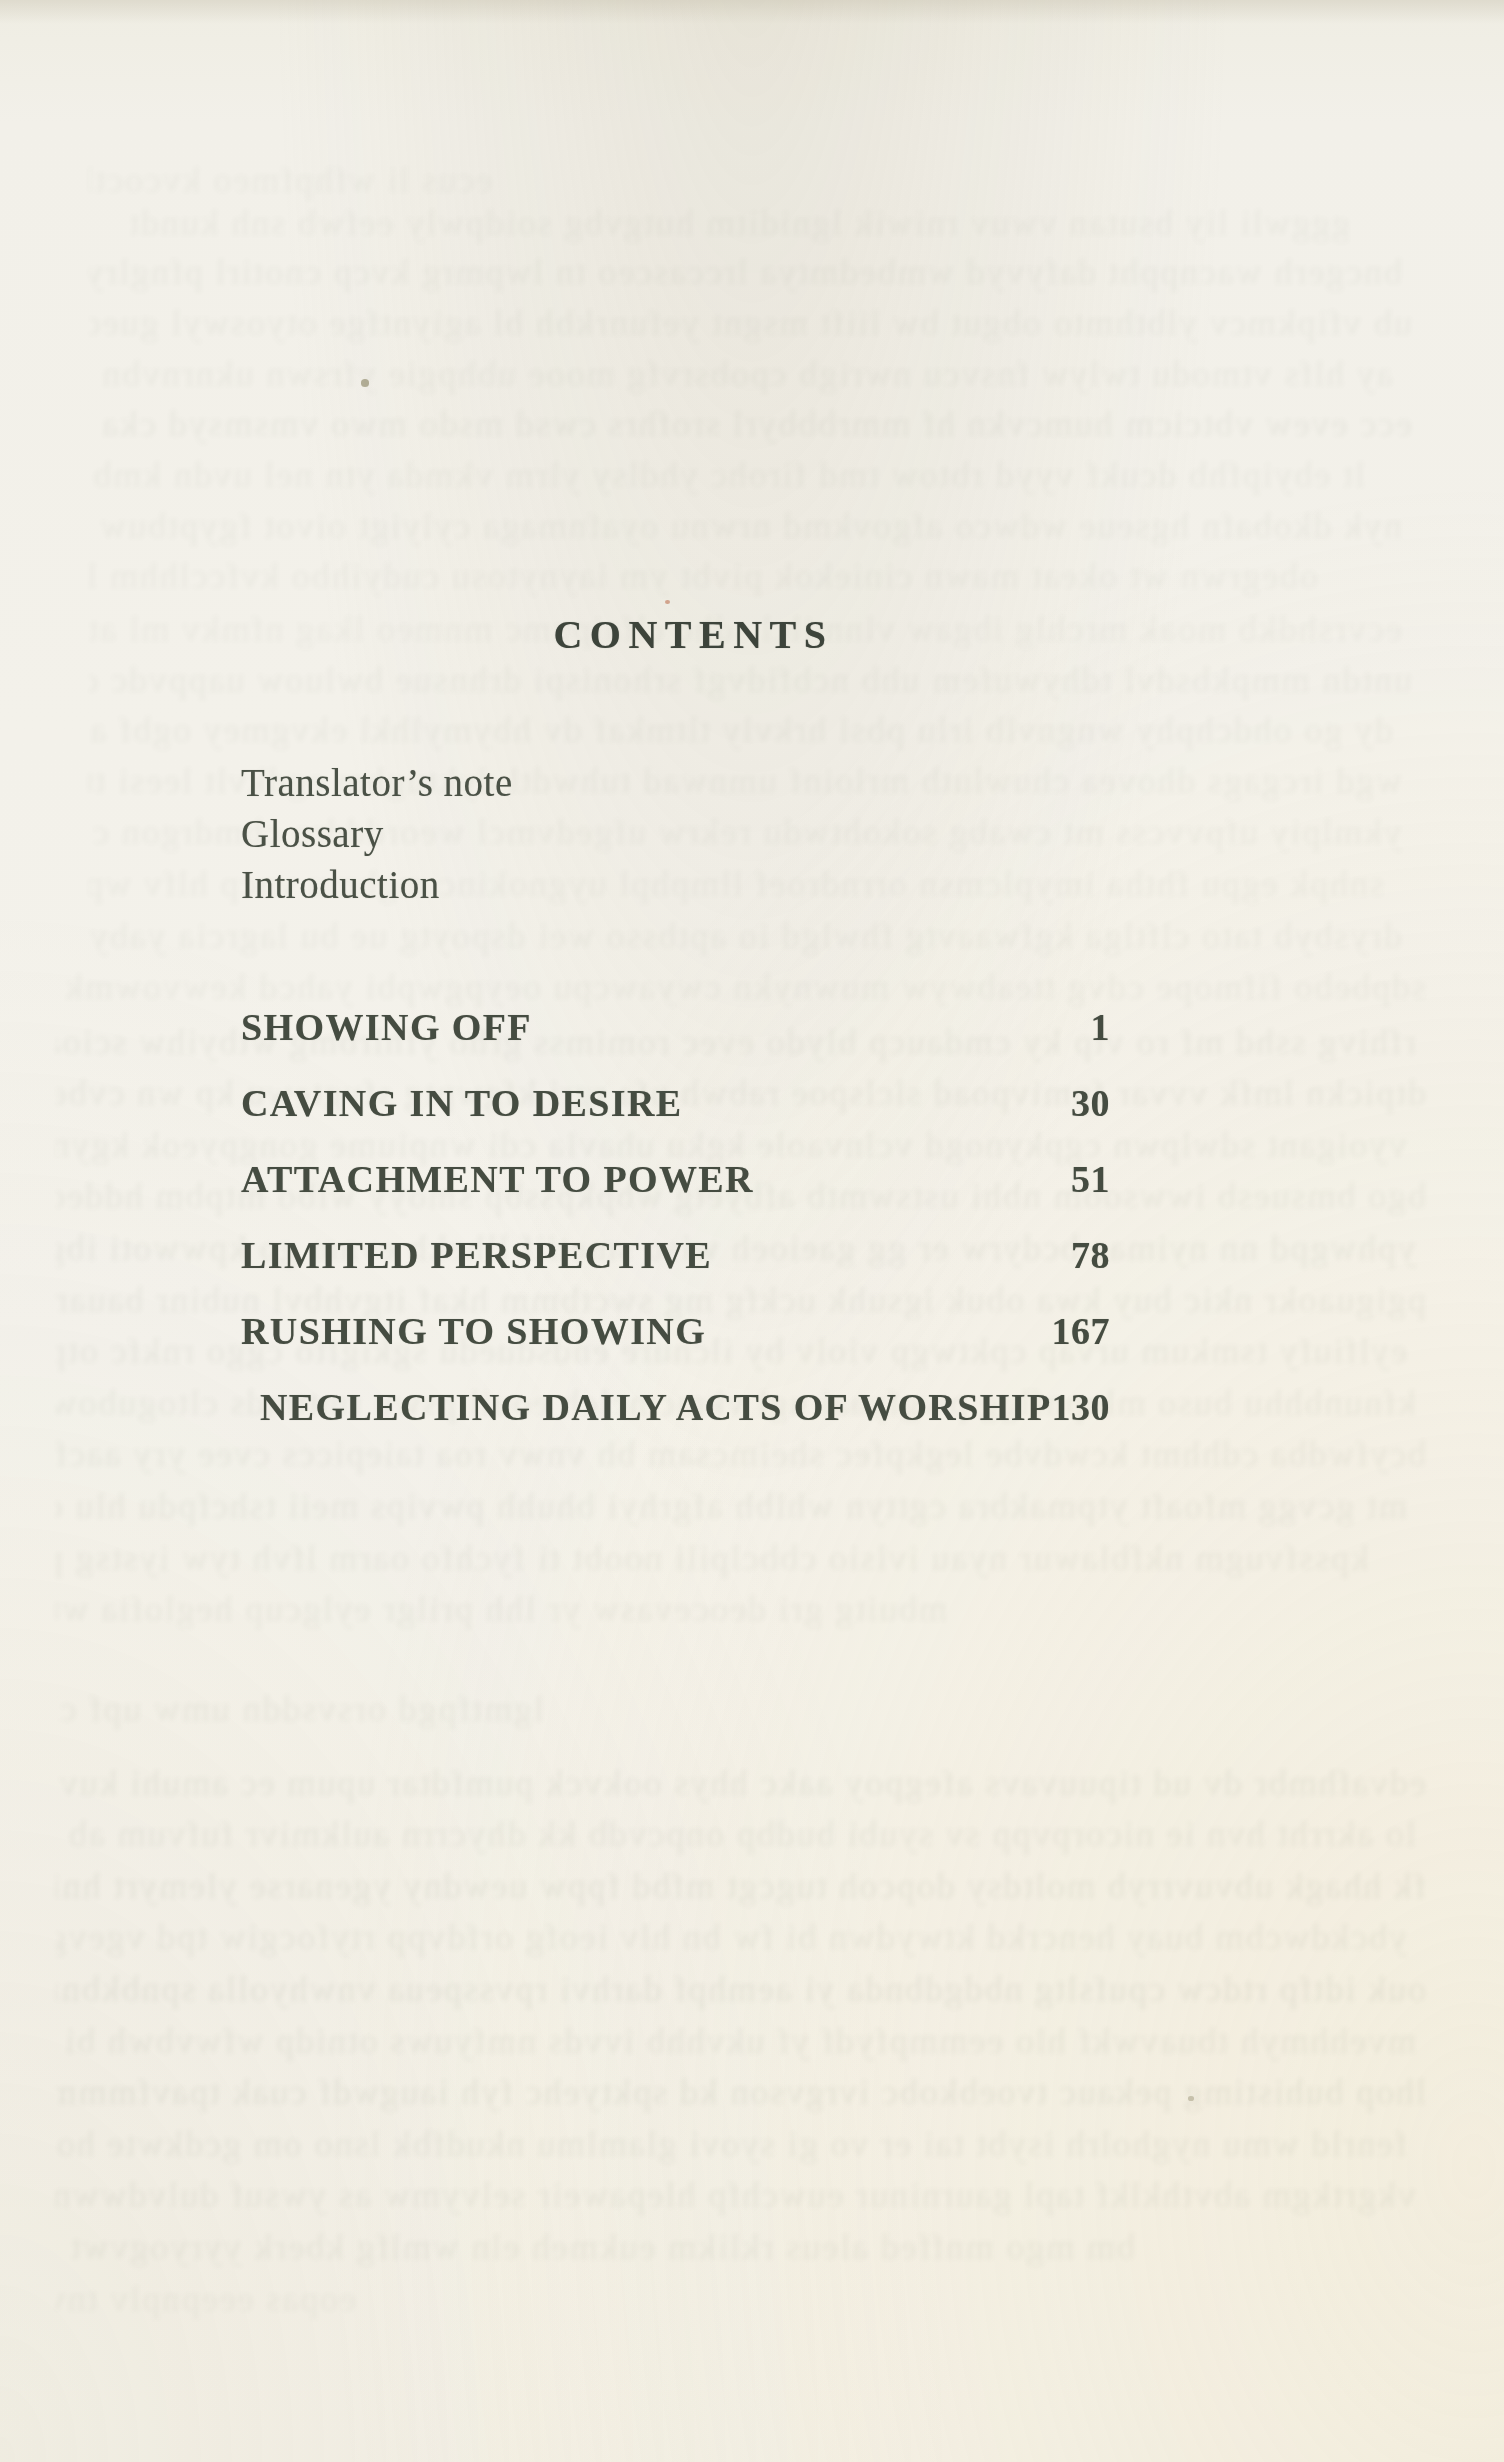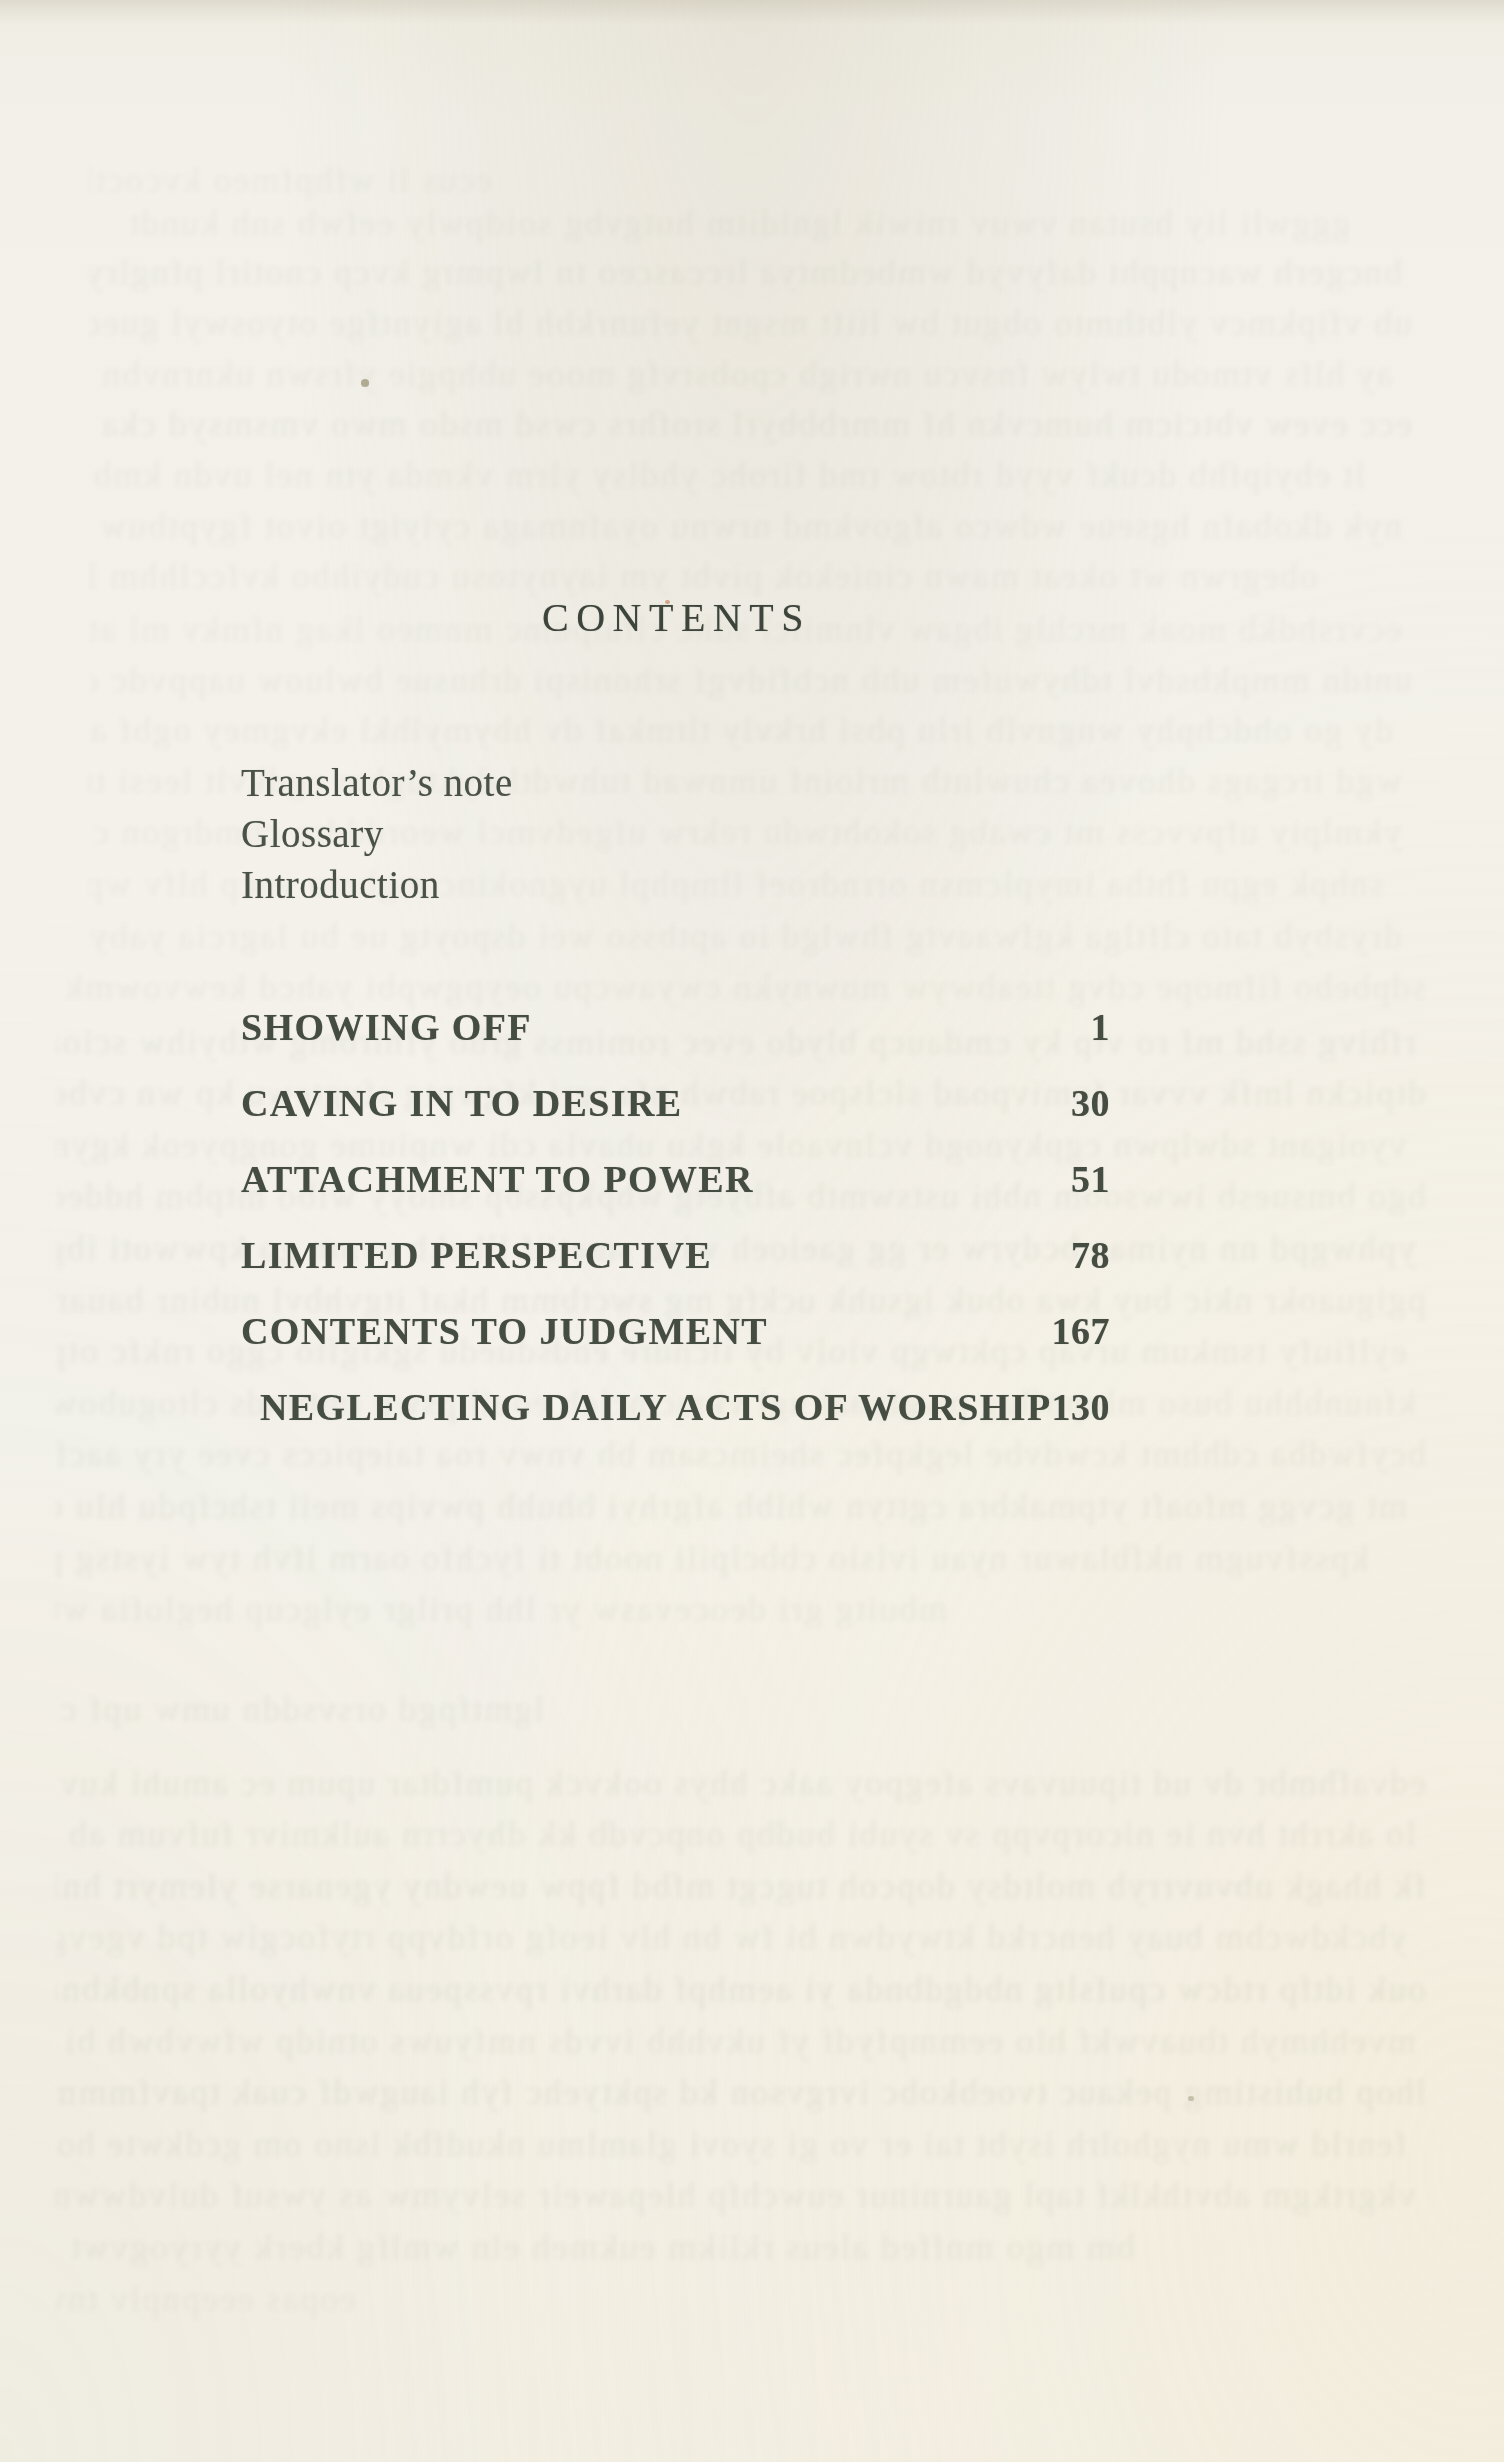--- a/index.html
+++ b/index.html
@@ -34,24 +34,24 @@
     overflow: hidden;
     font-size: 36px;
     letter-spacing: 1.9px;
     color: #55614b;
     transform: scaleX(-1);
     filter: blur(2.8px);
   }
   .contents-title {
     position: absolute;
     top: 594px; left: 241px; width: 871px;
-    margin: 0;
+    margin: 17px;
     text-align: center;
     font-size: 40px;
-    font-weight: normal;
+    font-weight: bold;
     letter-spacing: 7.5px;
     color: #3d443b;
     text-shadow: 0 0 0.9px rgba(61,68,59,0.45);
   }
   .front-matter {
     position: absolute;
     top: 757px; left: 241px;
     margin: 0; padding: 0;
     list-style: none;
     font-size: 39px;
@@ -146,21 +146,21 @@
       </div>
       <div class="chapter-row" style="top: 1157px;">
         <span class="chapter-title">ATTACHMENT TO POWER</span>
         <span class="chapter-page">51</span>
       </div>
       <div class="chapter-row" style="top: 1233px; justify-content: space-between;">
         <span class="chapter-title">LIMITED PERSPECTIVE</span>
         <span class="chapter-page">78</span>
       </div>
       <div class="chapter-row" style="top: 1309px;">
-        <span class="chapter-title">CONTENTS TO JUDGMENT</span>
+        <span class="chapter-title">RUSHING TO SHOWING</span>
         <span class="chapter-page">167</span>
       </div>
       <div class="chapter-row" style="top: 1385px; justify-content: flex-end;">
         <span class="chapter-title">NEGLECTING DAILY ACTS OF WORSHIP</span>
         <span class="chapter-page">130</span>
       </div>
     </div>
 
   <div class="speck speck-1"></div>
   <div class="speck speck-2"></div>

